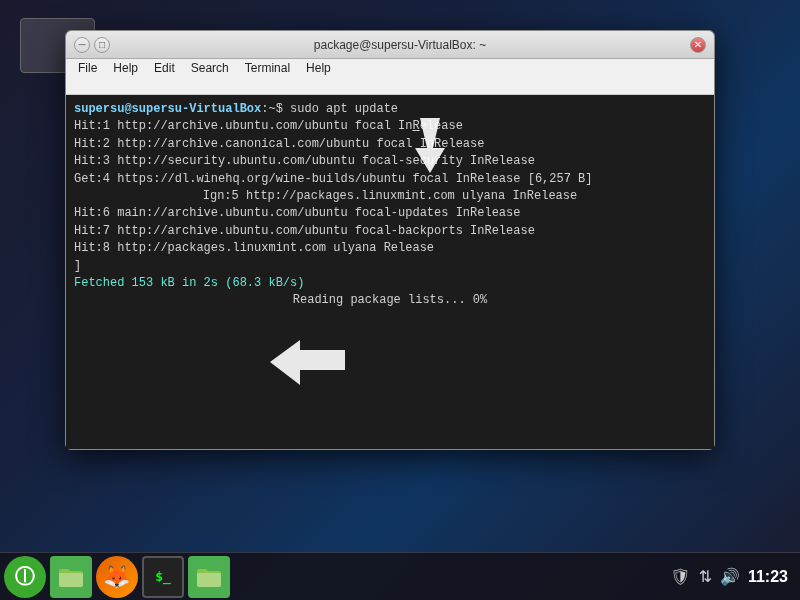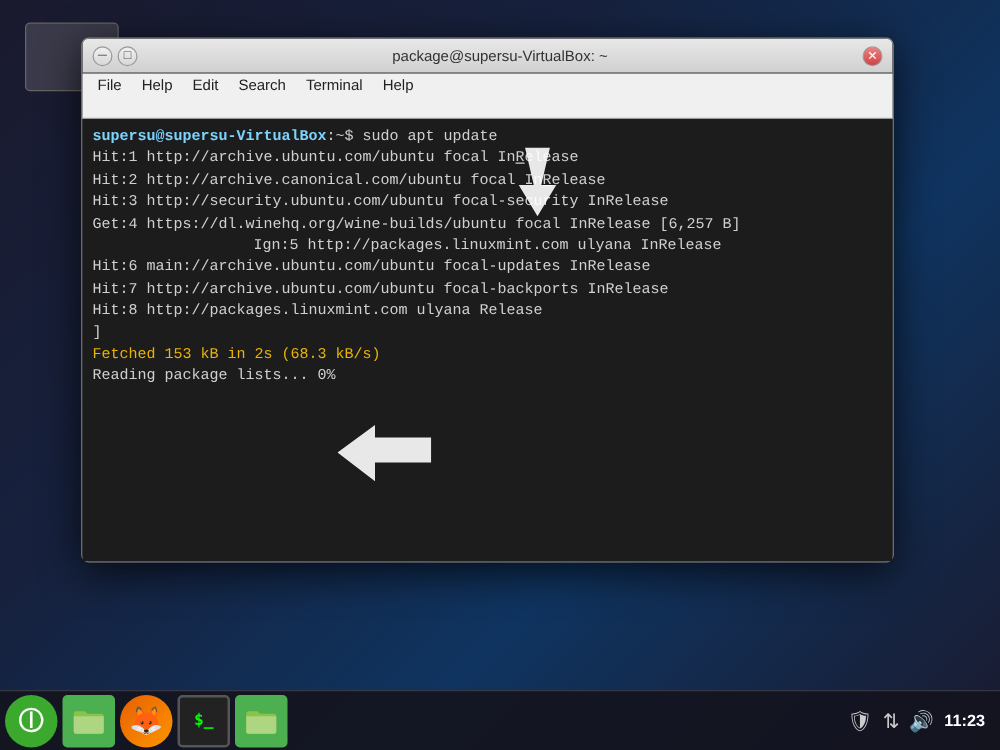--- a/index.html
+++ b/index.html
@@ -124,22 +124,22 @@
       color: #d0d0d0;
     }
 
     .prompt-cmd {
       color: #d0d0d0;
     }
 
     .line-hit { color: #d0d0d0; }
     .line-get { color: #d0d0d0; }
     .line-ign { color: #d0d0d0; text-align: center; }
-    .line-fetched { color: #eab308; }
-    .line-reading { color: #d0d0d0; }
+    .line-fetched { color: #5eead4; }
+    .line-reading { color: #d0d0d0; text-align: center; }
 
     
     .taskbar {
       position: absolute;
       bottom: 0;
       left: 0;
       right: 0;
       height: 48px;
       background: rgba(20, 20, 30, 0.92);
       border-top: 1px solid rgba(255,255,255,0.15);
@@ -189,21 +189,21 @@
     }
 
     .tray-icon {
       color: #ccc;
       font-size: 14px;
       cursor: pointer;
     }
 
     .clock {
       color: #fff;
-      font-size: 13px;
+      font-size: 16px;
       font-weight: bold;
     }
 
     
     .annotation-arrow {
       position: absolute;
       z-index: 20;
       pointer-events: none;
     }
   </style>

